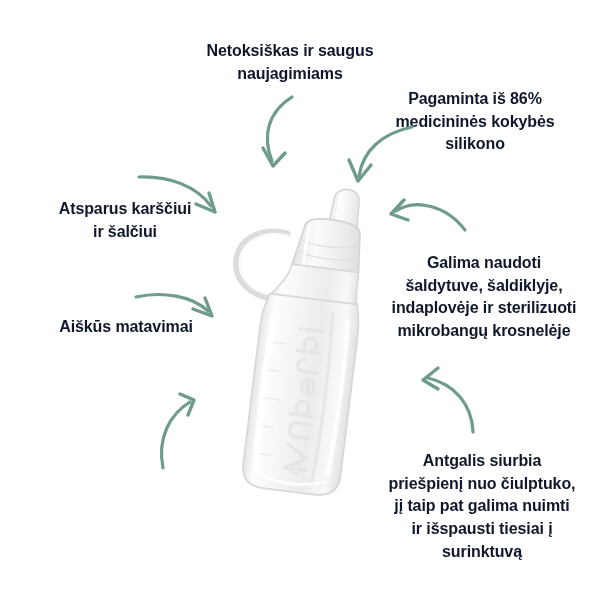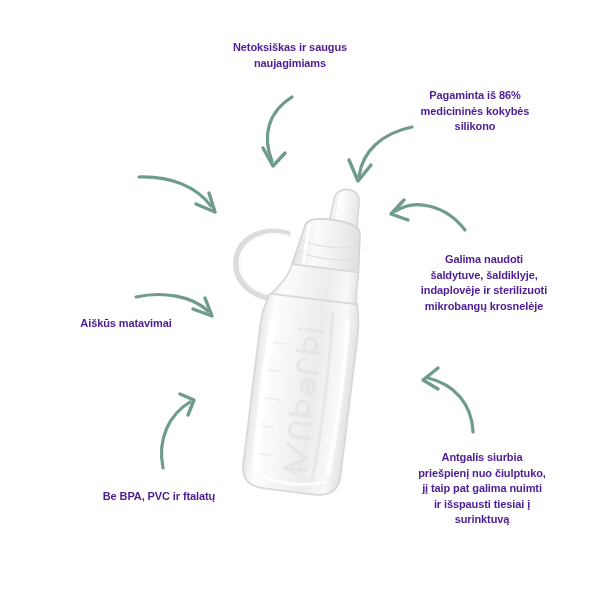--- a/index.html
+++ b/index.html
@@ -10,23 +10,23 @@
   #canvas {
     position: relative;
     width: 600px;
     height: 600px;
     background: #ffffff;
     font-family: "Liberation Sans", sans-serif;
     overflow: hidden;
   }
   .label {
     position: absolute;
-    color: #4c1d95;
+    color: #0f172a;
     font-weight: 700;
-    font-size: 11px;
+    font-size: 16px;
     line-height: 1.42;
     text-align: center;
     letter-spacing: -0.1px;
     white-space: pre-line;
   }
   
   #lbl-nontoxic   { left: 181px; top: 40px;  width: 218px; }
   #lbl-medical    { left: 392px; top: 88px;  width: 166px; }
   #lbl-heatcold   { left: 38px;  top: 198px; width: 174px; }
   #lbl-appliances { left: 391px; top: 252px; width: 186px; }
@@ -194,29 +194,30 @@
     </g>
   </svg>
 
   <div class="label" id="lbl-nontoxic">Netoksiškas ir saugus
 naujagimiams</div>
 
   <div class="label" id="lbl-medical">Pagaminta iš 86%
 medicininės kokybės
 silikono</div>
 
+  <div class="label" id="lbl-heatcold">Atsparus karščiui
+ir šalčiui</div>
 
   <div class="label" id="lbl-appliances">Galima naudoti
 šaldytuve, šaldiklyje,
 indaplovėje ir sterilizuoti
 mikrobangų krosnelėje</div>
 
   <div class="label" id="lbl-measure">Aiškūs matavimai</div>
 
   <div class="label" id="lbl-pump">Antgalis siurbia
 priešpienį nuo čiulptuko,
 jį taip pat galima nuimti
 ir išspausti tiesiai į
 surinktuvą</div>
 
-  <div class="label" id="lbl-bpa">Be BPA, PVC ir ftalatų</div>
 
 </div>
 
 </body></html>

